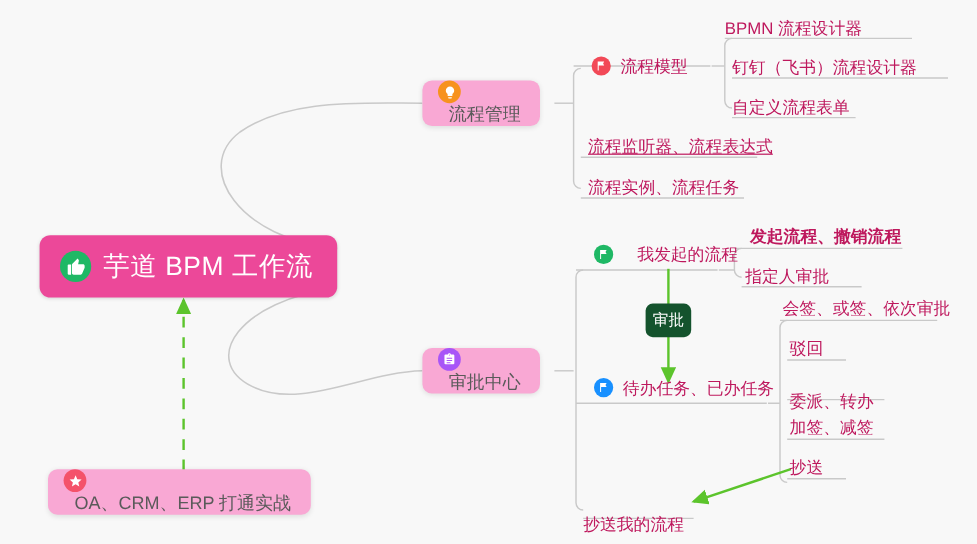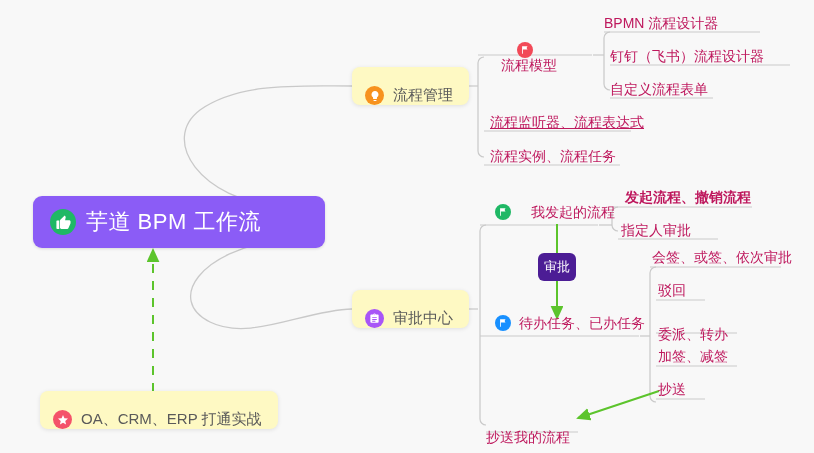--- a/index.html
+++ b/index.html
@@ -27,49 +27,50 @@
     width: 814px;
     height: 453px;
     pointer-events: none;
   }
 
   
   .root-node {
     position: absolute;
     left: 33px;
     top: 196px;
-    width: 292px;
+    width: 248px;
     height: 52px;
-    background: #8b5cf6;
+    background: #ec4899;
     border-radius: 9px;
     box-shadow: 0 1px 3px rgba(0,0,0,0.12);
     display: flex;
     align-items: center;
     padding-left: 17px;
     box-sizing: border-box;
   }
   .root-label {
     color: #ffffff;
     font-size: 22px;
     letter-spacing: 0.5px;
     margin-left: 10px;
     white-space: nowrap;
   }
 
   
   .card-node {
     position: absolute;
-    background: #fef9c3;
+    background: #f9a8d4;
     border-radius: 8px;
     box-shadow: 0 1px 4px rgba(0,0,0,0.10);
     display: flex;
-    align-items: flex-end;
+    align-items: flex-start;
     padding: 0 16px 0 13px;
     box-sizing: border-box;
     height: 38px;
+    flex-direction: column;
   }
   .card-label {
     font-size: 15px;
     color: #5a5a5a;
     margin-left: 9px;
     white-space: nowrap;
   }
 
   
   .leaf {
@@ -80,21 +81,21 @@
     display: flex;
     align-items: center;
     height: 26px;
   }
   .leaf .leaf-text { line-height: 1; }
   .leaf .leaf-text.with-icon { margin-left: 8px; }
 
   
   .badge {
     position: absolute;
-    background: #4c1d95;
+    background: #14532d;
     border-radius: 6px;
     color: #ffffff;
     font-size: 13px;
     display: flex;
     align-items: center;
     justify-content: center;
     width: 38px;
     height: 28px;
     left: 538px;
     top: 253px;
@@ -179,21 +180,21 @@
 
   <div class="card-node" style="left:352px; top:67px;">
     <span class="icon-circle" style="background:#f7921e;">
       <svg width="12" height="12" viewBox="0 0 24 24" fill="#ffffff">
         <path d="M9 21c0 .55.45 1 1 1h4c.55 0 1-.45 1-1v-1H9v1zm3-19C8.14 2 5 5.14 5 9c0 2.38 1.19 4.47 3 5.74V17c0 .55.45 1 1 1h6c.55 0 1-.45 1-1v-2.26c1.81-1.27 3-3.36 3-5.74 0-3.86-3.14-7-7-7z"></path>
       </svg>
     </span>
     <span class="card-label">流程管理</span>
   </div>
 
-  <div class="leaf" style="left:493px; top:42px;flex-direction:column;">
+  <div class="leaf" style="left:493px; top:42px;">
     <span class="icon-circle sm" style="background:#f24957;">
       <svg width="10" height="10" viewBox="0 0 24 24" fill="#ffffff">
         <path d="M5 3h13l-2.2 4L18 11H7v10H5z"></path>
       </svg>
     </span>
     <span class="leaf-text with-icon">流程模型</span>
   </div>
 
   <div class="leaf" style="left:604px; top:10px;">
     <span class="leaf-text">BPMN 流程设计器</span>

